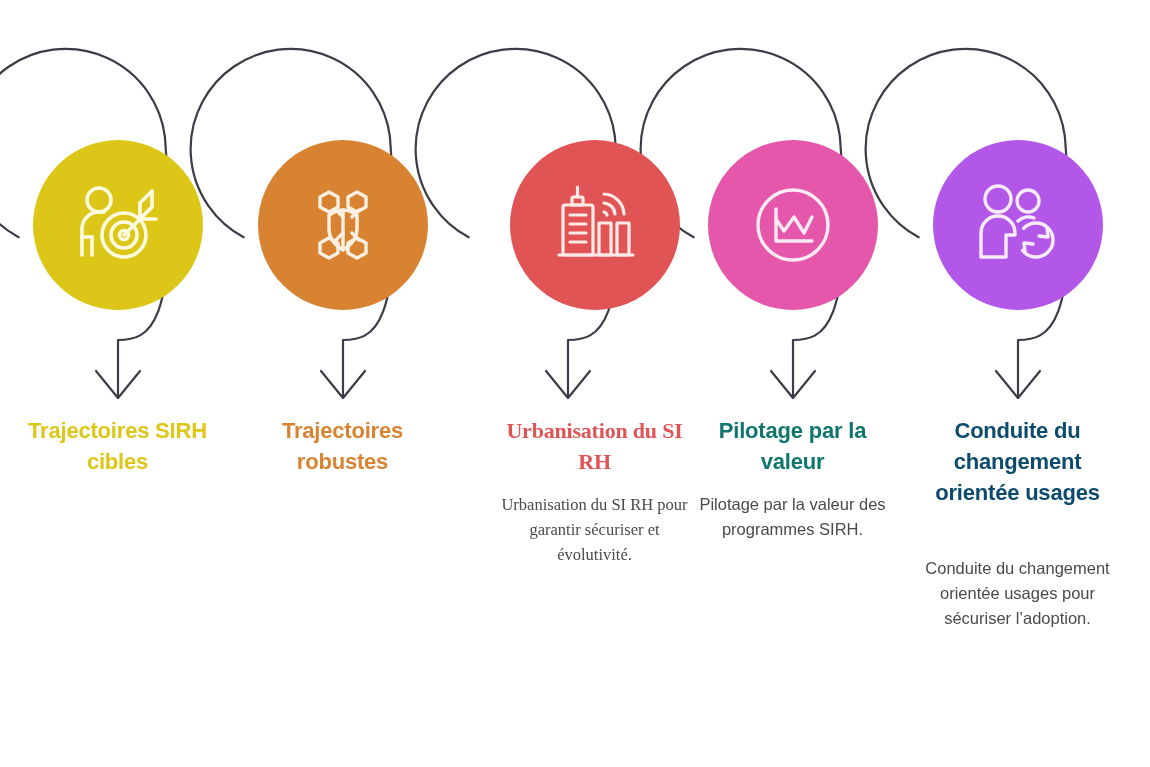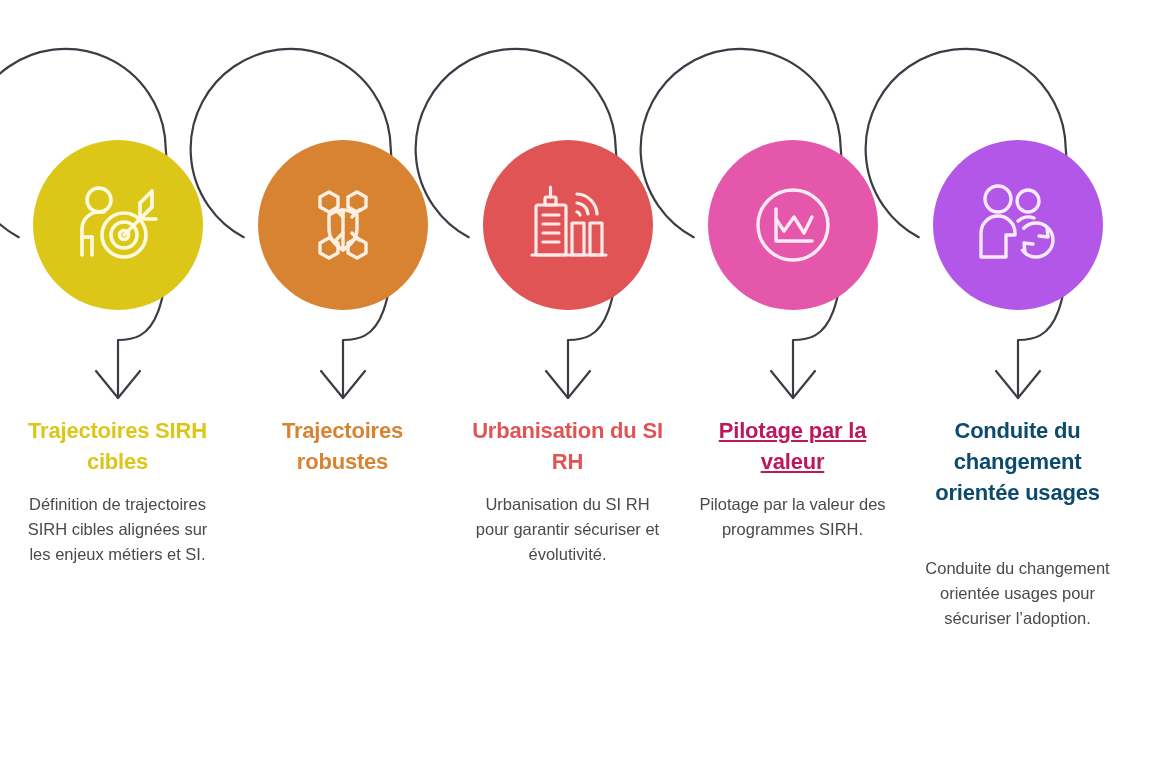--- a/index.html
+++ b/index.html
@@ -125,42 +125,41 @@
           <path d="M22 78 V60"></path>
           <circle cx="54" cy="58" r="22"></circle>
           <circle cx="54" cy="58" r="13"></circle>
           <circle cx="54" cy="58" r="4.5"></circle>
           <path d="M54 58 L82 30"></path>
           <path d="M70 26 L70 42 L86 42"></path>
           <path d="M70 26 L82 14 L82 30 L70 42"></path>
         </svg>
       </div>
       <div class="step-title" style="color: rgb(220, 198, 23);">Trajectoires SIRH cibles</div>
-      <div class="step-desc">Définition de trajectoires SIRH cibles alignées sur les enjeux métiers et SI.</div>
     </div>
 
     <div class="step" data-col="1" style="left:230px;">
       <div class="disc" style="background: rgb(216, 131, 49);">
         <svg width="96" height="96" viewBox="0 0 96 96" fill="none" stroke="#fdf0e2" stroke-width="3.4" stroke-linecap="round" stroke-linejoin="round">
           <path d="M25 20 l9 -5 l9 5 v10 l-9 5 l-9 -5 z"></path>
           <path d="M53 20 l9 -5 l9 5 v10 l-9 5 l-9 -5 z"></path>
           <path d="M25 66 l9 -5 l9 5 v10 l-9 5 l-9 -5 z"></path>
           <path d="M53 66 l9 -5 l9 5 v10 l-9 5 l-9 -5 z"></path>
           <path d="M41 33 L48 40"></path>
           <path d="M64 33 L57 40"></path>
           <path d="M41 63 L48 56"></path>
           <path d="M64 63 L57 56"></path>
           <path d="M48 36 h0 a22 22 0 0 1 0 0 M34 38 c0 0 7 -5 14 -5 s14 5 14 5 v14 c0 12 -9 18 -14 21 c-5 -3 -14 -9 -14 -21 z"></path>
           <path d="M48 33 V73"></path>
         </svg>
       </div>
       <div class="step-title" style="color: rgb(216, 131, 49);">Trajectoires robustes</div>
     </div>
 
-    <div class="step" data-col="2" style="left:455px;">
+    <div class="step" data-col="2" style="left:482px;font-family:Liberation Serif, serif;">
       <div class="disc" style="background: rgb(224, 84, 85);">
         <svg width="96" height="96" viewBox="0 0 96 96" fill="none" stroke="#fde9e8" stroke-width="3.2" stroke-linecap="round" stroke-linejoin="round">
           <rect x="16" y="28" width="30" height="50" rx="2"></rect>
           <rect x="25" y="20" width="11" height="8" rx="1.5"></rect>
           <path d="M30.5 20 V10"></path>
           <path d="M23 38 h16"></path>
           <path d="M23 47 h16"></path>
           <path d="M23 56 h16"></path>
           <path d="M23 65 h16"></path>
           <rect x="52" y="46" width="12" height="32"></rect>
@@ -176,21 +175,21 @@
     </div>
 
     <div class="step" data-col="3" style="left:680px;">
       <div class="disc" style="background: rgb(229, 87, 170);">
         <svg width="96" height="96" viewBox="0 0 96 96" fill="none" stroke="#fdeaf5" stroke-width="3.4" stroke-linecap="round" stroke-linejoin="round">
           <circle cx="48" cy="48" r="35"></circle>
           <path d="M31 32 V64 H67"></path>
           <path d="M31 42 l8 12 l10 -14 l10 16 l8 -16"></path>
         </svg>
       </div>
-      <div class="step-title" style="color: #be185d; text-decoration: underline;">Pilotage par la valeur</div>
+      <div class="step-title" style="color: #0f766e;">Pilotage par la valeur</div>
       <div class="step-desc">Pilotage par la valeur des programmes SIRH.</div>
     </div>
 
     <div class="step" data-col="4" style="left:905px;">
       <div class="disc" style="background: rgb(178, 87, 232);">
         <svg width="96" height="96" viewBox="0 0 96 96" fill="none" stroke="#f8ebfd" stroke-width="3.4" stroke-linecap="round" stroke-linejoin="round">
           <circle cx="28" cy="22" r="13"></circle>
           <circle cx="58" cy="24" r="11"></circle>
           <path d="M11 80 V56 a17 17 0 0 1 17 -17 a17 17 0 0 1 17 17 V58 H36 V80 z"></path>
           <path d="M48 44 a15 15 0 0 1 16 -3"></path>

